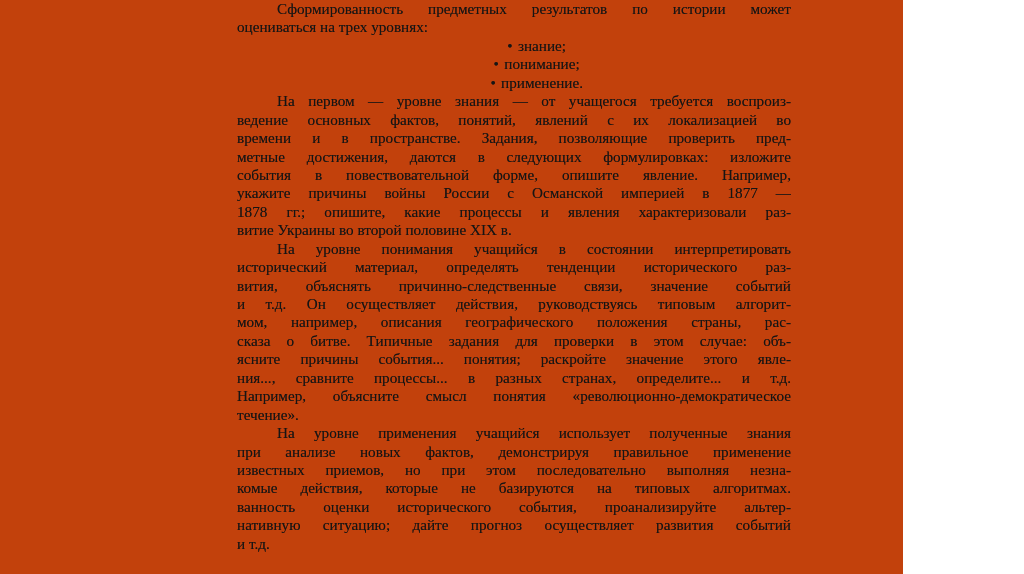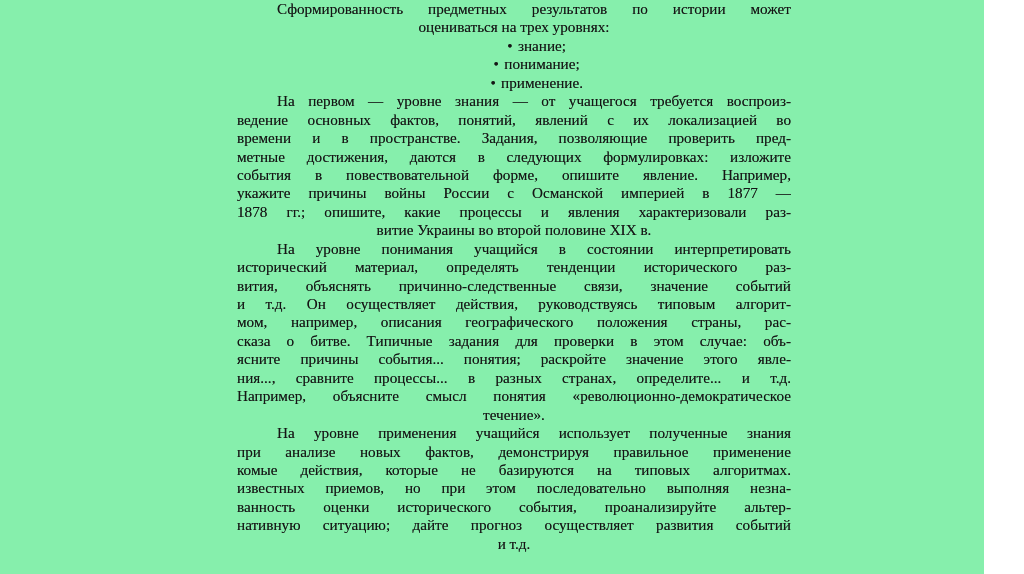--- a/index.html
+++ b/index.html
@@ -2,23 +2,23 @@
 <html><head>
 <meta charset="utf-8">
 <style>
   html, body {
     margin: 0;
     padding: 0;
     background: #ffffff;
   }
   .viewport {
     position: relative;
-    width: 984px;
+    width: 903px;
     height: 574px;
-    background: #86efac;
+    background: #c2410c;
     overflow: hidden;
   }
   .text-column {
     position: absolute;
     left: 237px;
     top: 0px;
     width: 554px;
     font-family: "Liberation Serif", "DejaVu Serif", serif;
     font-size: 15.2px;
     line-height: 18.45px;
@@ -27,21 +27,21 @@
   }
   .line {
     height: 18.45px;
     overflow: hidden;
   }
   .line.justify {
     text-align: justify;
     text-align-last: justify;
   }
   .line.left {
-    text-align: center;
+    text-align: left;
   }
   .line.indent {
     text-indent: 40px;
   }
   .line.bullet {
     padding-left: 40px;
     text-align: center;
   }
   .bullet-marker {
     display: inline-block;
@@ -73,19 +73,19 @@
       <div class="line justify"><span class="seg">вития, объяснять причинно-следственные связи, значение событий</span></div>
       <div class="line justify"><span class="seg">и т.д. Он осуществляет действия, руководствуясь типовым алгорит-</span></div>
       <div class="line justify"><span class="seg">мом, например, описания географического положения страны, рас-</span></div>
       <div class="line justify"><span class="seg">сказа о битве. Типичные задания для проверки в этом случае: объ-</span></div>
       <div class="line justify"><span class="seg">ясните причины события... понятия; раскройте значение этого явле-</span></div>
       <div class="line justify"><span class="seg">ния..., сравните процессы... в разных странах, определите... и т.д.</span></div>
       <div class="line justify"><span class="seg">Например, объясните смысл понятия «революционно-демократическое</span></div>
       <div class="line left"><span class="seg">течение».</span></div>
       <div class="line indent justify"><span class="seg">На </span><span class="seg italic">уровне применения</span><span class="seg"> учащийся использует полученные знания</span></div>
       <div class="line justify"><span class="seg">при анализе новых фактов, демонстрируя правильное применение</span></div>
+      <div class="line justify"><span class="seg">известных приемов, но при этом последовательно выполняя незна-</span></div>
       <div class="line justify"><span class="seg">комые действия, которые не базируются на типовых алгоритмах.</span></div>
-      <div class="line justify"><span class="seg">известных приемов, но при этом последовательно выполняя незна-</span></div>
       <div class="line justify"><span class="seg">ванность оценки исторического события, проанализируйте альтер-</span></div>
       <div class="line justify"><span class="seg">нативную ситуацию; дайте прогноз осуществляет развития событий</span></div>
       <div class="line left"><span class="seg">и т.д.</span></div>
     </div>
 </div>
 
 </body></html>

